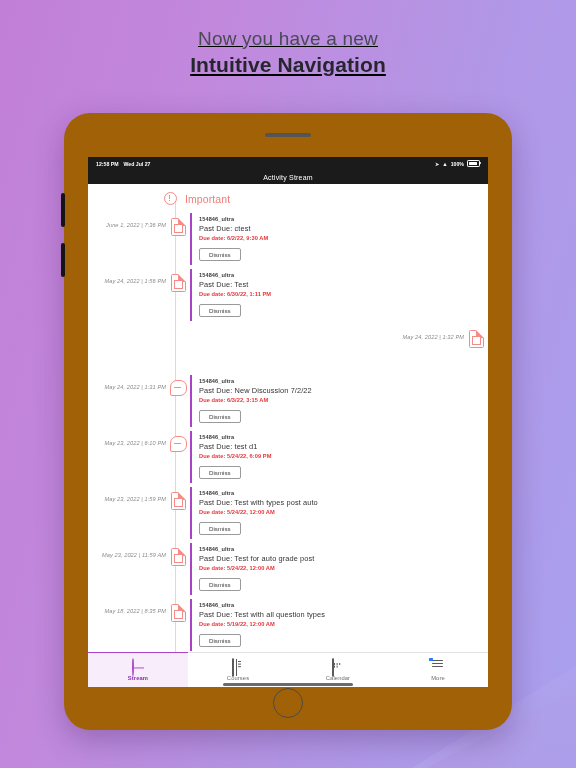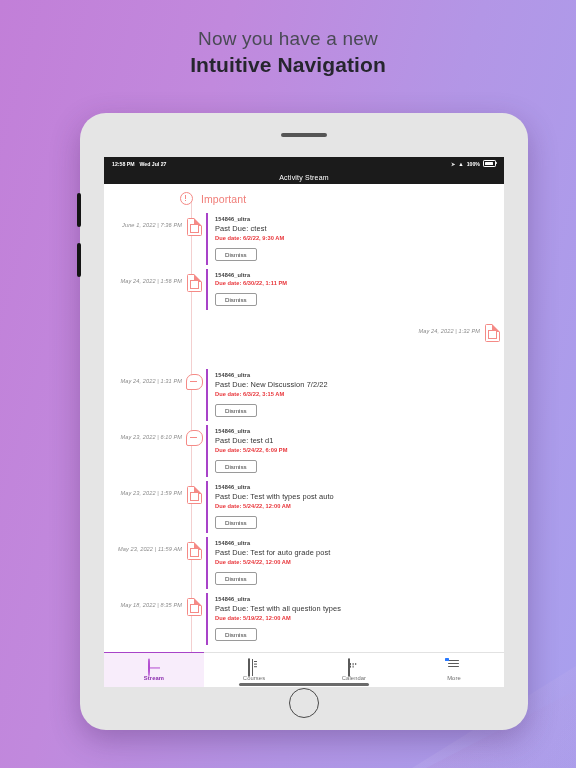--- a/index.html
+++ b/index.html
@@ -16,28 +16,28 @@
     pointer-events:none;
   }
   .bg-facet2{
     position:absolute;right:0;bottom:0;width:150px;height:95px;
     background:linear-gradient(120deg, rgba(160,80,170,0.10), rgba(255,255,255,0.02));
     clip-path:polygon(0% 100%, 100% 18%, 100% 100%);
     pointer-events:none;
   }
 
   
-  .headline{position:absolute;left:0;top:26px;width:576px;text-align:center;}
+  .headline{position:absolute;left:0;top:26px;width:576px;text-align:center;text-decoration:underline;}
   .hl1{font-size:19px;color:#4a4a55;letter-spacing:.2px;line-height:26px;font-weight:400;}
   .hl2{font-size:21px;color:#26262e;font-weight:bold;letter-spacing:.1px;line-height:26px;}
 
   
   .device{
-    position:absolute;left:80px;top:113px;width:448px;height:617px;
-    background:#e5e5e5;border-radius:26px;
+    position:absolute;left:64px;top:113px;width:448px;height:617px;
+    background:#a16207;border-radius:26px;
     box-shadow:0 10px 30px rgba(60,20,80,.30);
   }
   .side-btn{position:absolute;left:-3px;width:4px;background:#141414;border-radius:2px;}
   .side-btn.b1{top:80px;height:34px;}
   .side-btn.b2{top:130px;height:34px;}
   .speaker{position:absolute;left:50%;transform:translateX(-50%);top:20px;width:46px;height:4px;background:#555;border-radius:3px;}
   .home-btn{position:absolute;left:50%;transform:translateX(-50%);bottom:12px;width:28px;height:28px;border:1.5px solid #4a4a4a;border-radius:50%;}
 
   .screen{
     position:absolute;left:24px;top:44px;width:400px;height:530px;
@@ -171,21 +171,21 @@
             </div>
             <div class="card"><div class="c-course">154846_ultra</div><div class="c-title">Past Due: ctest</div><div class="c-due">Due date: 6/2/22, 9:30 AM</div><div class="dismiss">Dismiss</div></div>
           </div>
           <div class="row">
             <div class="row-date">May 24, 2022 | 1:56 PM</div>
             <div class="row-icon">
               <span class="ic-doc">
                 <span class="ic-puzzle"></span>
               </span>
             </div>
-            <div class="card"><div class="c-course">154846_ultra</div><div class="c-due">Due date: 6/30/22, 1:11 PM</div><div class="dismiss">Dismiss</div></div>
+            <div class="card"><div class="c-course">154846_ultra</div><div class="c-title">Past Due: Test</div><div class="c-due">Due date: 6/30/22, 1:11 PM</div><div class="dismiss">Dismiss</div></div>
           </div>
           <div class="row">
             <div class="row-date">May 24, 2022 | 1:32 PM</div>
             <div class="row-icon">
               <span class="ic-doc">
                 <span class="ic-puzzle"></span>
               </span>
             </div>
           </div>
           <div class="row">

